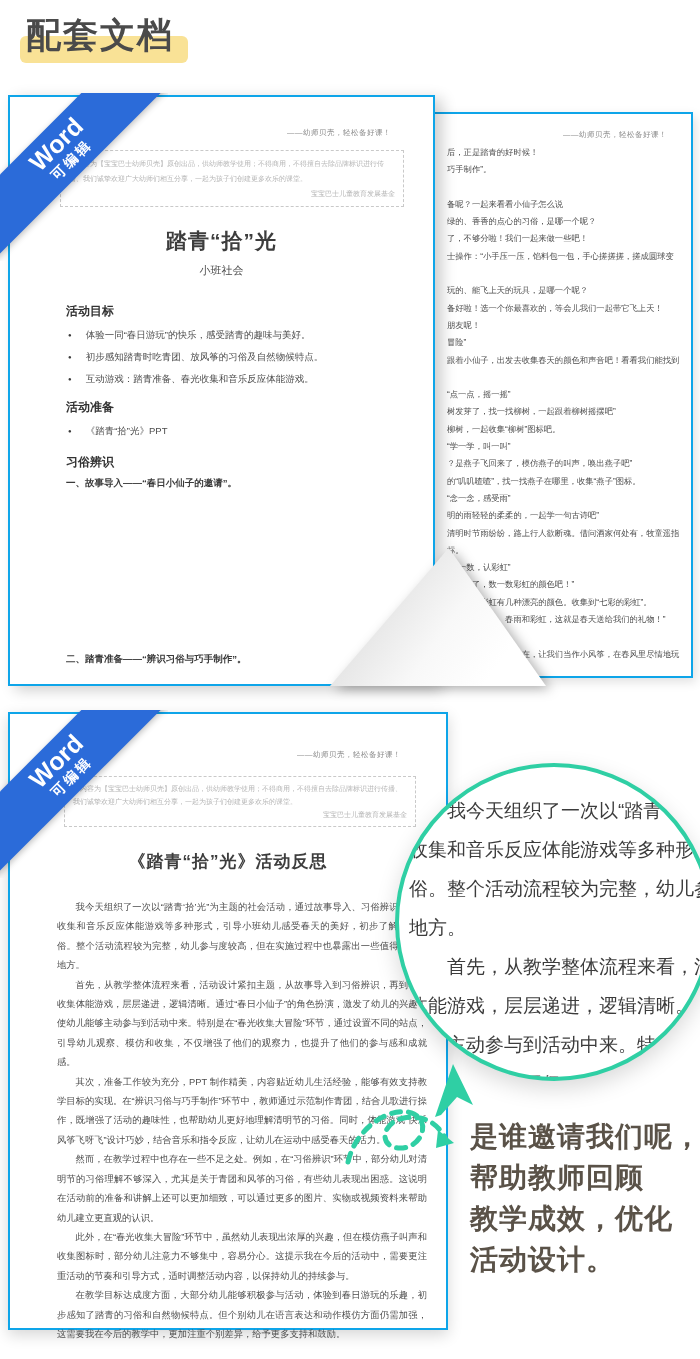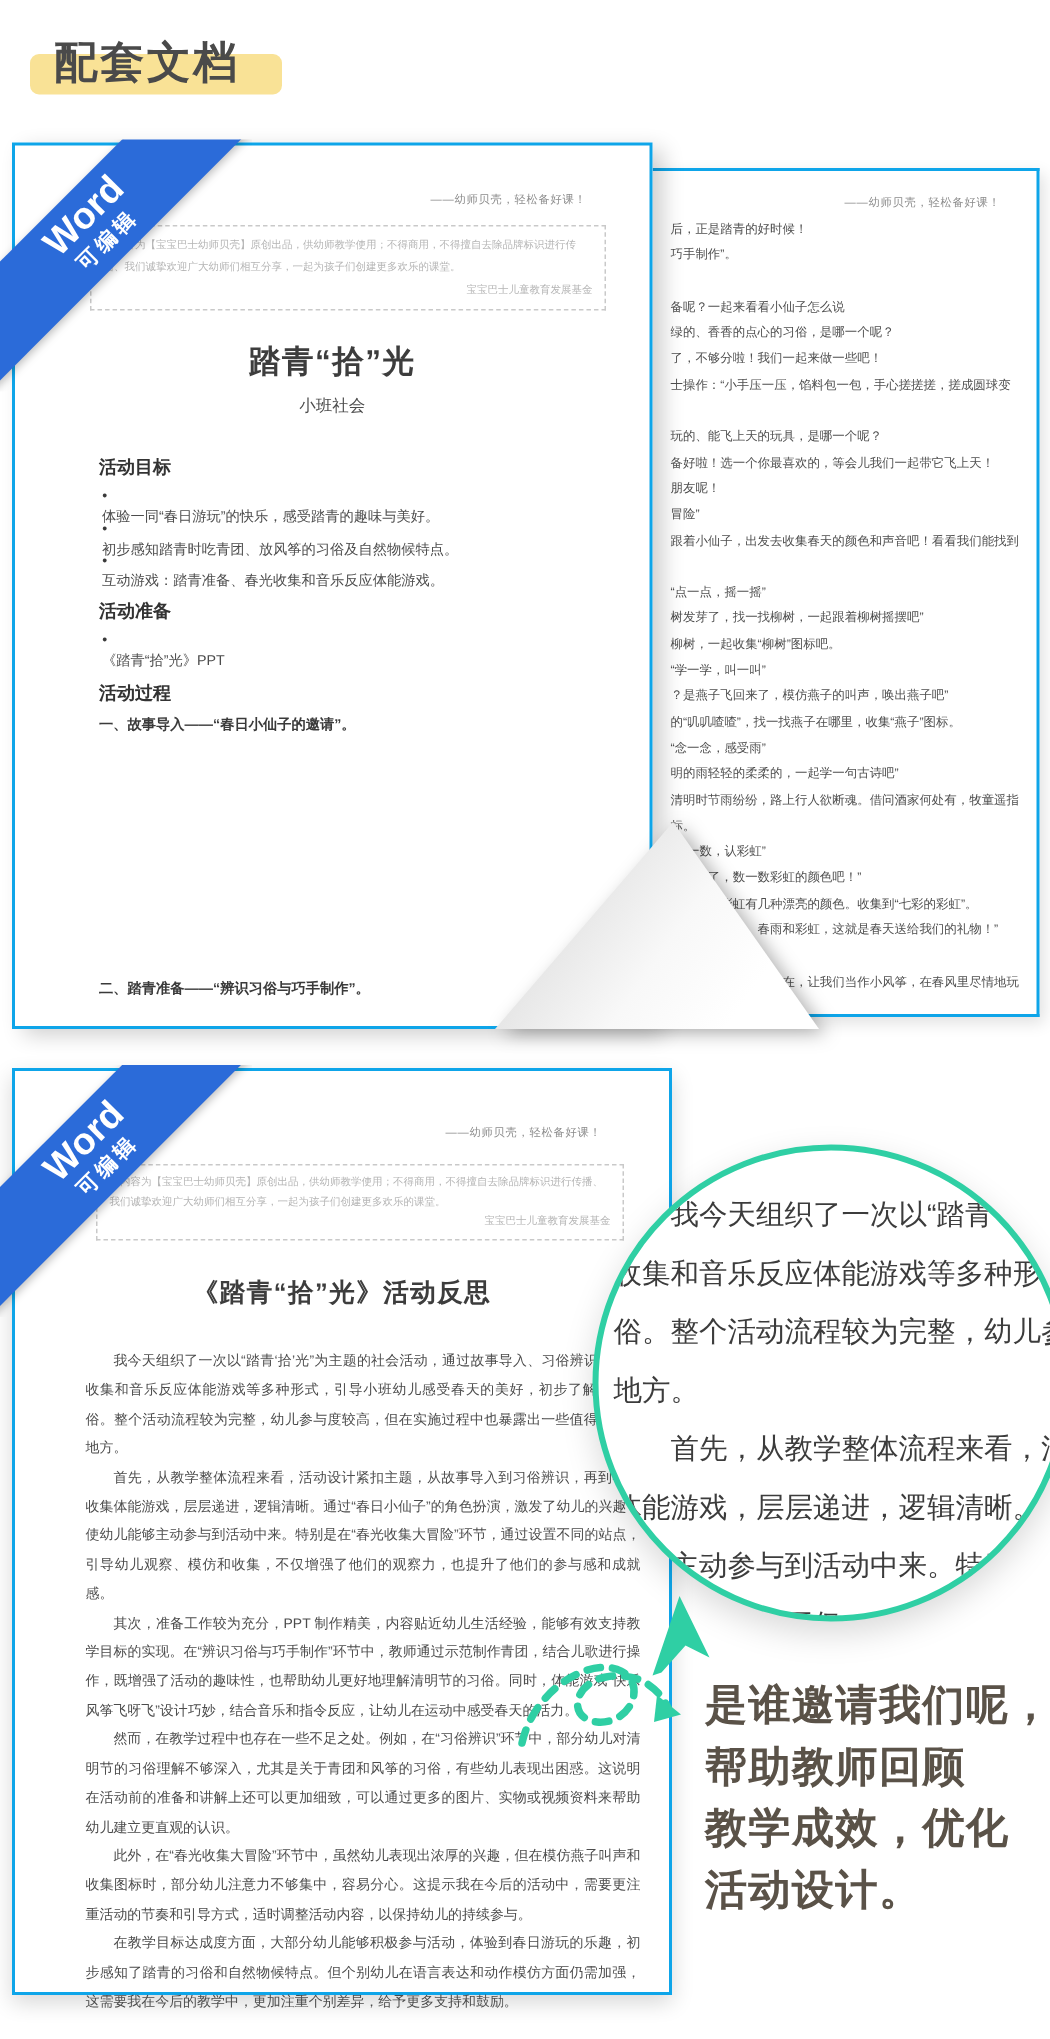--- a/index.html
+++ b/index.html
@@ -5,31 +5,31 @@
   html,body{margin:0;padding:0;}
   body{
     width:700px;height:1359px;position:relative;overflow:hidden;
     background:#ffffff;
     font-family:"Liberation Sans","DejaVu Sans",sans-serif;
     color:#4a4a4a;
   }
   
   .hdr{position:absolute;left:0;top:0;width:700px;height:80px;}
   .hdr .hl{position:absolute;left:20px;top:36px;width:168px;height:27px;background:#F9E296;border-radius:6px;}
-  .hdr h1{position:absolute;left:26px;top:12px;margin:10px;font-size:29px;font-weight:800;color:#4a4a4a;letter-spacing:2px;}
+  .hdr h1{position:absolute;left:26px;top:12px;margin:0;font-size:35px;font-weight:800;color:#4a4a4a;letter-spacing:2px;}
 
   
   .page{position:absolute;background:#fff;border:2px solid #0ea5e9;box-sizing:border-box;}
   .slogan{position:absolute;font-size:7.5px;color:#8b8b8b;letter-spacing:.5px;}
   .dbox{position:absolute;border:1px dashed #c9c9c9;color:#b5b5b5;font-size:7px;line-height:15px;box-sizing:border-box;padding:5px 8px;}
   .dbox .sig{text-align:right;}
   .doc-title{position:absolute;left:0;width:100%;text-align:center;font-weight:700;color:#3d3d3d;letter-spacing:1px;}
   .h2{position:absolute;left:56px;font-size:12px;font-weight:700;color:#333;}
   .bullets{position:absolute;left:58px;right:28px;}
-  .bullet-row{display:flex;align-items:flex-start;height:21.7px;font-size:9.5px;color:#4c4c4c;flex-direction:column;}
+  .bullet-row{display:flex;align-items:center;height:21.7px;font-size:9.5px;color:#4c4c4c;}
   .bullet-row .dot{flex:0 0 auto;font-size:6px;line-height:13px;margin-right:14px;color:#3a3a3a;}
   .bullet-row .dot::before{content:"●";}
   .boldline{position:absolute;left:56px;font-size:9.5px;font-weight:700;color:#3a3a3a;}
   .dialog{position:absolute;left:64px;font-size:9px;line-height:20.5px;color:#4c4c4c;white-space:pre;}
 
   
   .doc1-front{left:8px;top:95px;width:427px;height:591px;z-index:2;box-shadow:7px 4px 14px rgba(0,0,0,.20);}
   .doc1-front .slogan{top:31px;right:42px;}
   .doc1-front .dbox{left:50px;top:53px;width:344px;}
   .doc1-front .doc-title{top:130px;font-size:21px;}
@@ -138,21 +138,21 @@
   </div>
 
   <div class="h2" style="top:302px">活动准备</div>
   <div class="bullets" style="top:324px">
     <div class="bullet-row">
         <span class="dot"></span>
         <span>《踏青“拾”光》PPT</span>
       </div>
   </div>
 
-  <div class="h2" style="top:357px">活动过程</div>
+  <div class="h2" style="top:357px">习俗辨识</div>
   <div class="boldline" style="top:380px">一、故事导入——“春日小仙子的邀请”。</div>
   <div class="boldline" style="top:556px">二、踏青准备——“辨识习俗与巧手制作”。</div>
 </div>
 
 <div class="curl-shadow">
   <div class="curl"></div>
 </div>
 
 <div class="ribbon-wrap" style="left:0;top:93px">
   <div class="ribbon">

